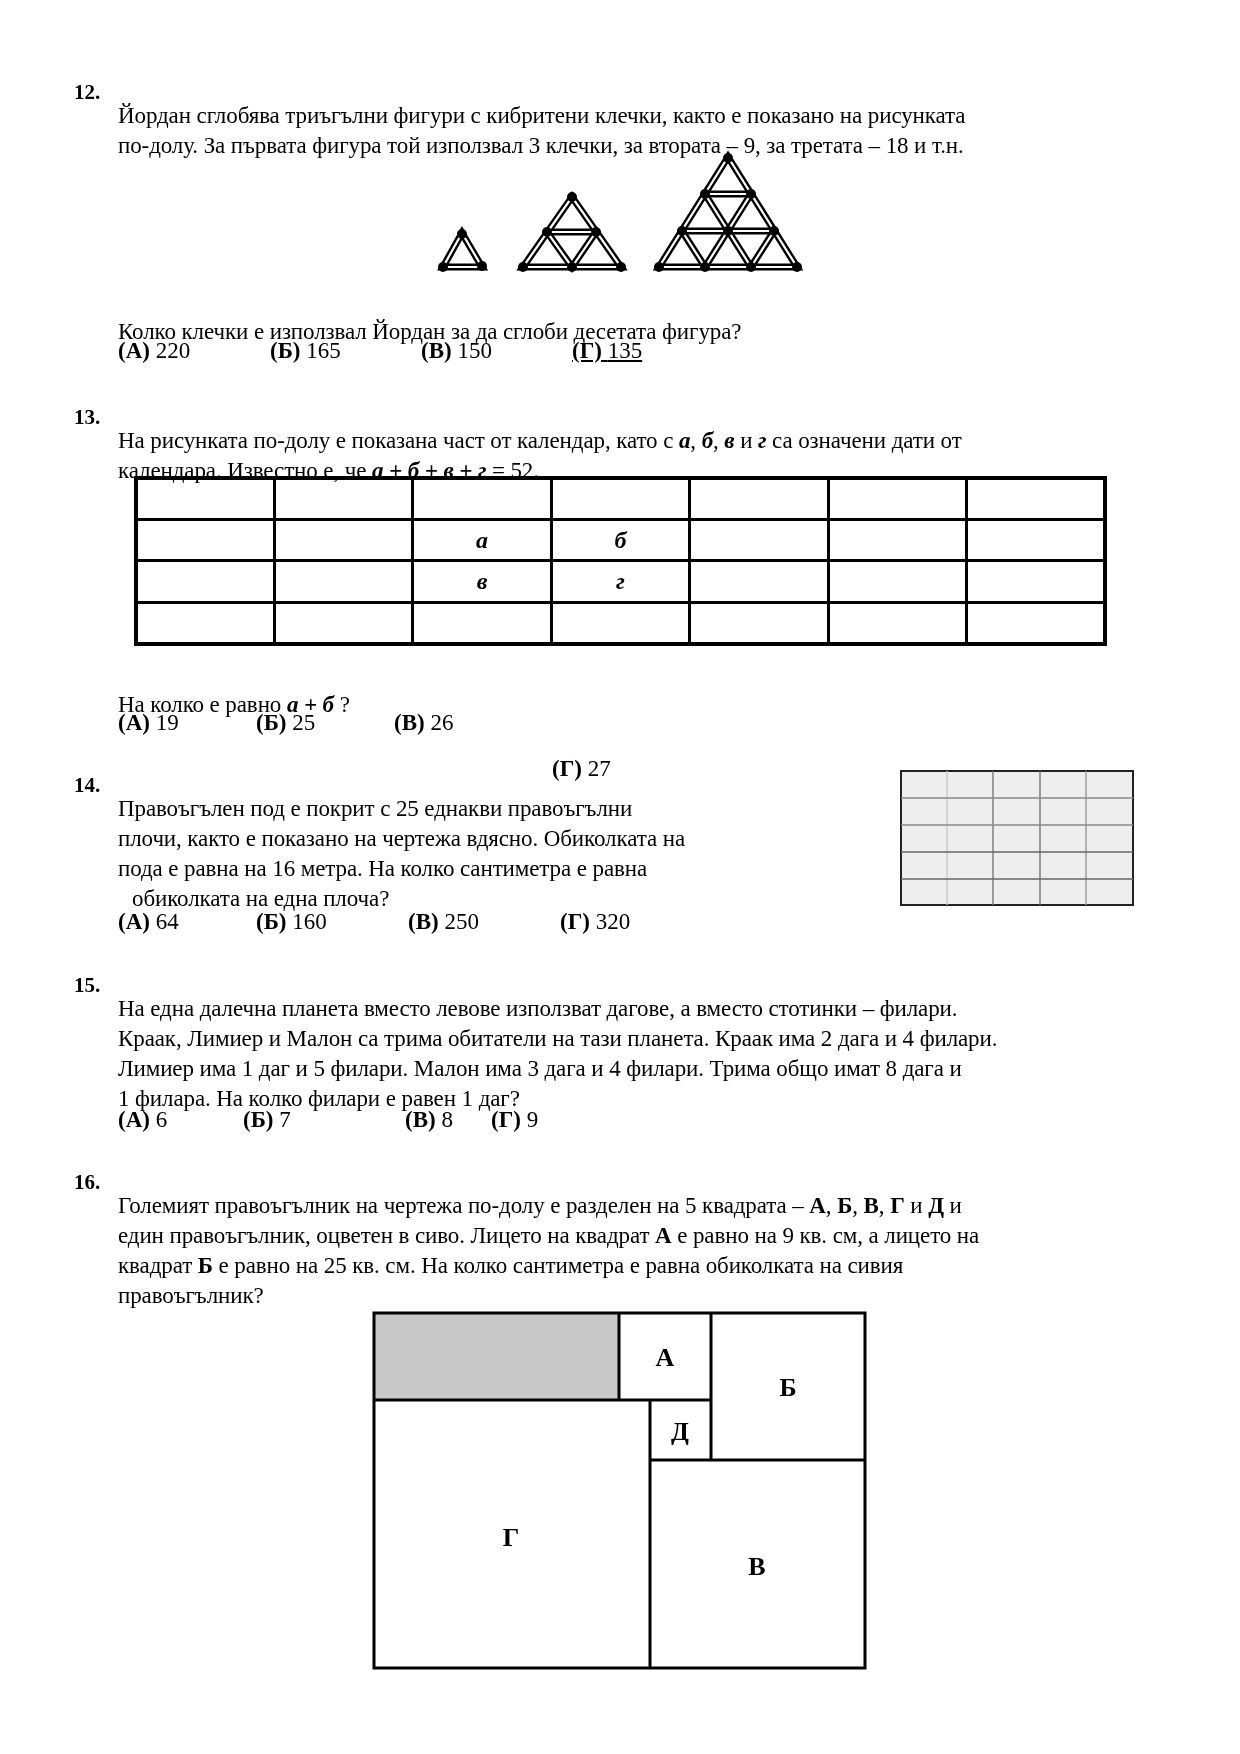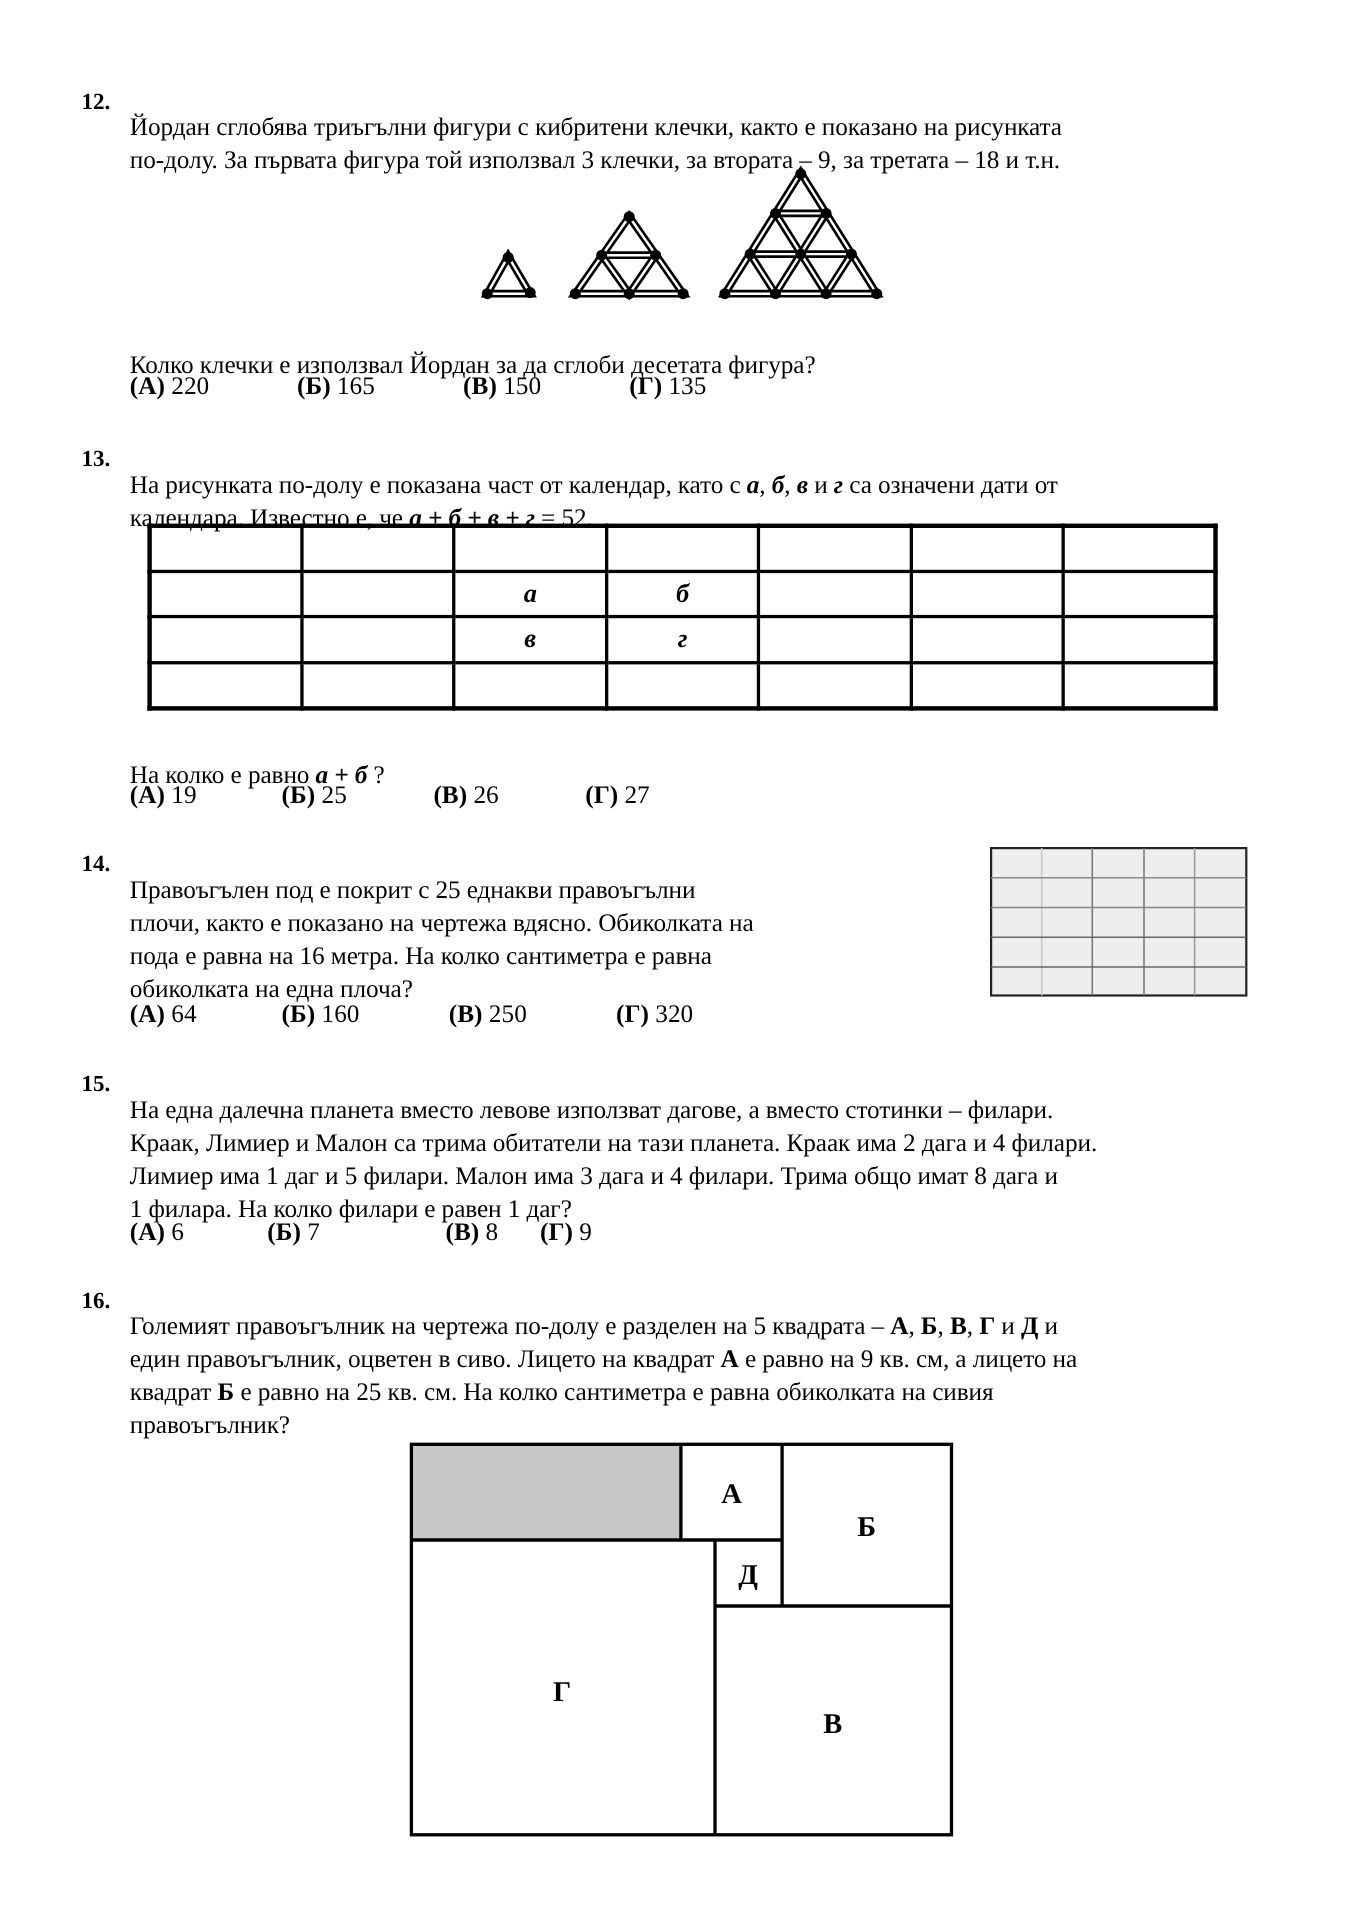--- a/index.html
+++ b/index.html
@@ -84,21 +84,21 @@
         <circle cx="751" cy="267" r="5"></circle>
         <circle cx="797" cy="267" r="5"></circle>
     </g>
   </svg>
 
   <div class="line" style="left:118px; top:293px;">Колко клечки е използвал Йордан за да сглоби десетата фигура?</div>
   <div class="opts" style="left:118px; top:336px;">
     <span class="opt" style="left:0px;"><span class="lbl">(А)</span> <span>220</span></span>
     <span class="opt" style="left:152px;font-family:Liberation Serif, serif;"><span class="lbl">(Б)</span> <span>165</span></span>
     <span class="opt" style="left:303px;"><span class="lbl">(В)</span> <span>150</span></span>
-    <span class="opt" style="left:454px;"><span class="lbl">(Г)</span> <span>135</span></span>
+    <span class="opt" style="left:454px;text-decoration:underline;"><span class="lbl">(Г)</span> <span>135</span></span>
   </div>
 </div>
 
 <div>
   <div class="qnum" style="left:74px; top:402px;">13.</div>
   <div class="line" style="left:118px; top:402px;"><span>На рисунката по-долу е показана част от календар, като с </span><span class="bi">а</span><span>, </span><span class="bi">б</span><span>, </span><span class="bi">в</span><span> и </span><span class="bi">г</span><span> са означени дати от</span></div>
   <div class="line" style="left:118px; top:432px;"><span>календара. Известно е, че </span><span class="bi">а + б + в + г</span><span> = 52.</span></div>
 
   <table class="cal">
     <tbody>
@@ -139,30 +139,30 @@
       <td></td>
     </tr>
   </tbody>
     </table>
 
   <div class="line" style="left:118px; top:666px;"><span>На колко е равно </span><span class="bi">а + б</span><span> ?</span></div>
   <div class="opts" style="left:118px; top:708px;">
     <span class="opt" style="left:0px;"><span class="lbl">(А)</span> <span>19</span></span>
     <span class="opt" style="left:138px;"><span class="lbl">(Б)</span> <span>25</span></span>
     <span class="opt" style="left:276px;"><span class="lbl">(В)</span> <span>26</span></span>
-    <span class="opt" style="left:414px;"><span class="lbl">(Г)</span> <span>27</span></span>
+    <span class="opt" style="left:434px;margin-top:46px;"><span class="lbl">(Г)</span> <span>27</span></span>
   </div>
 </div>
 
 <div>
   <div class="qnum" style="left:74px; top:770px;">14.</div>
   <div class="line" style="left:118px; top:770px;">Правоъгълен под е покрит с 25 еднакви правоъгълни</div>
   <div class="line" style="left:118px; top:800px;">плочи, както е показано на чертежа вдясно. Обиколката на</div>
   <div class="line" style="left:118px; top:830px;">пода е равна на 16 метра. На колко сантиметра е равна</div>
-  <div class="line" style="left:118px; top:860px;">обиколката на една плоча?</div>
+  <div class="line" style="left:132px; top:860px;">обиколката на една плоча?</div>
 
   <svg class="abs" style="left:900px; top:770px;" width="236" height="138">
     <rect x="1" y="1" width="232" height="134" fill="#eeeeee" stroke="#222" stroke-width="2"></rect>
     <g stroke="#888" stroke-width="1.4">
       <line x1="47" y1="1" x2="47" y2="135" stroke="#c8c8c8"></line>
       <line x1="93" y1="1" x2="93" y2="135" stroke="#777"></line>
       <line x1="140" y1="1" x2="140" y2="135" stroke="#777"></line>
       <line x1="186" y1="1" x2="186" y2="135" stroke="#999"></line>
       <line x1="1" y1="28" x2="233" y2="28"></line>
       <line x1="1" y1="55" x2="233" y2="55"></line>

